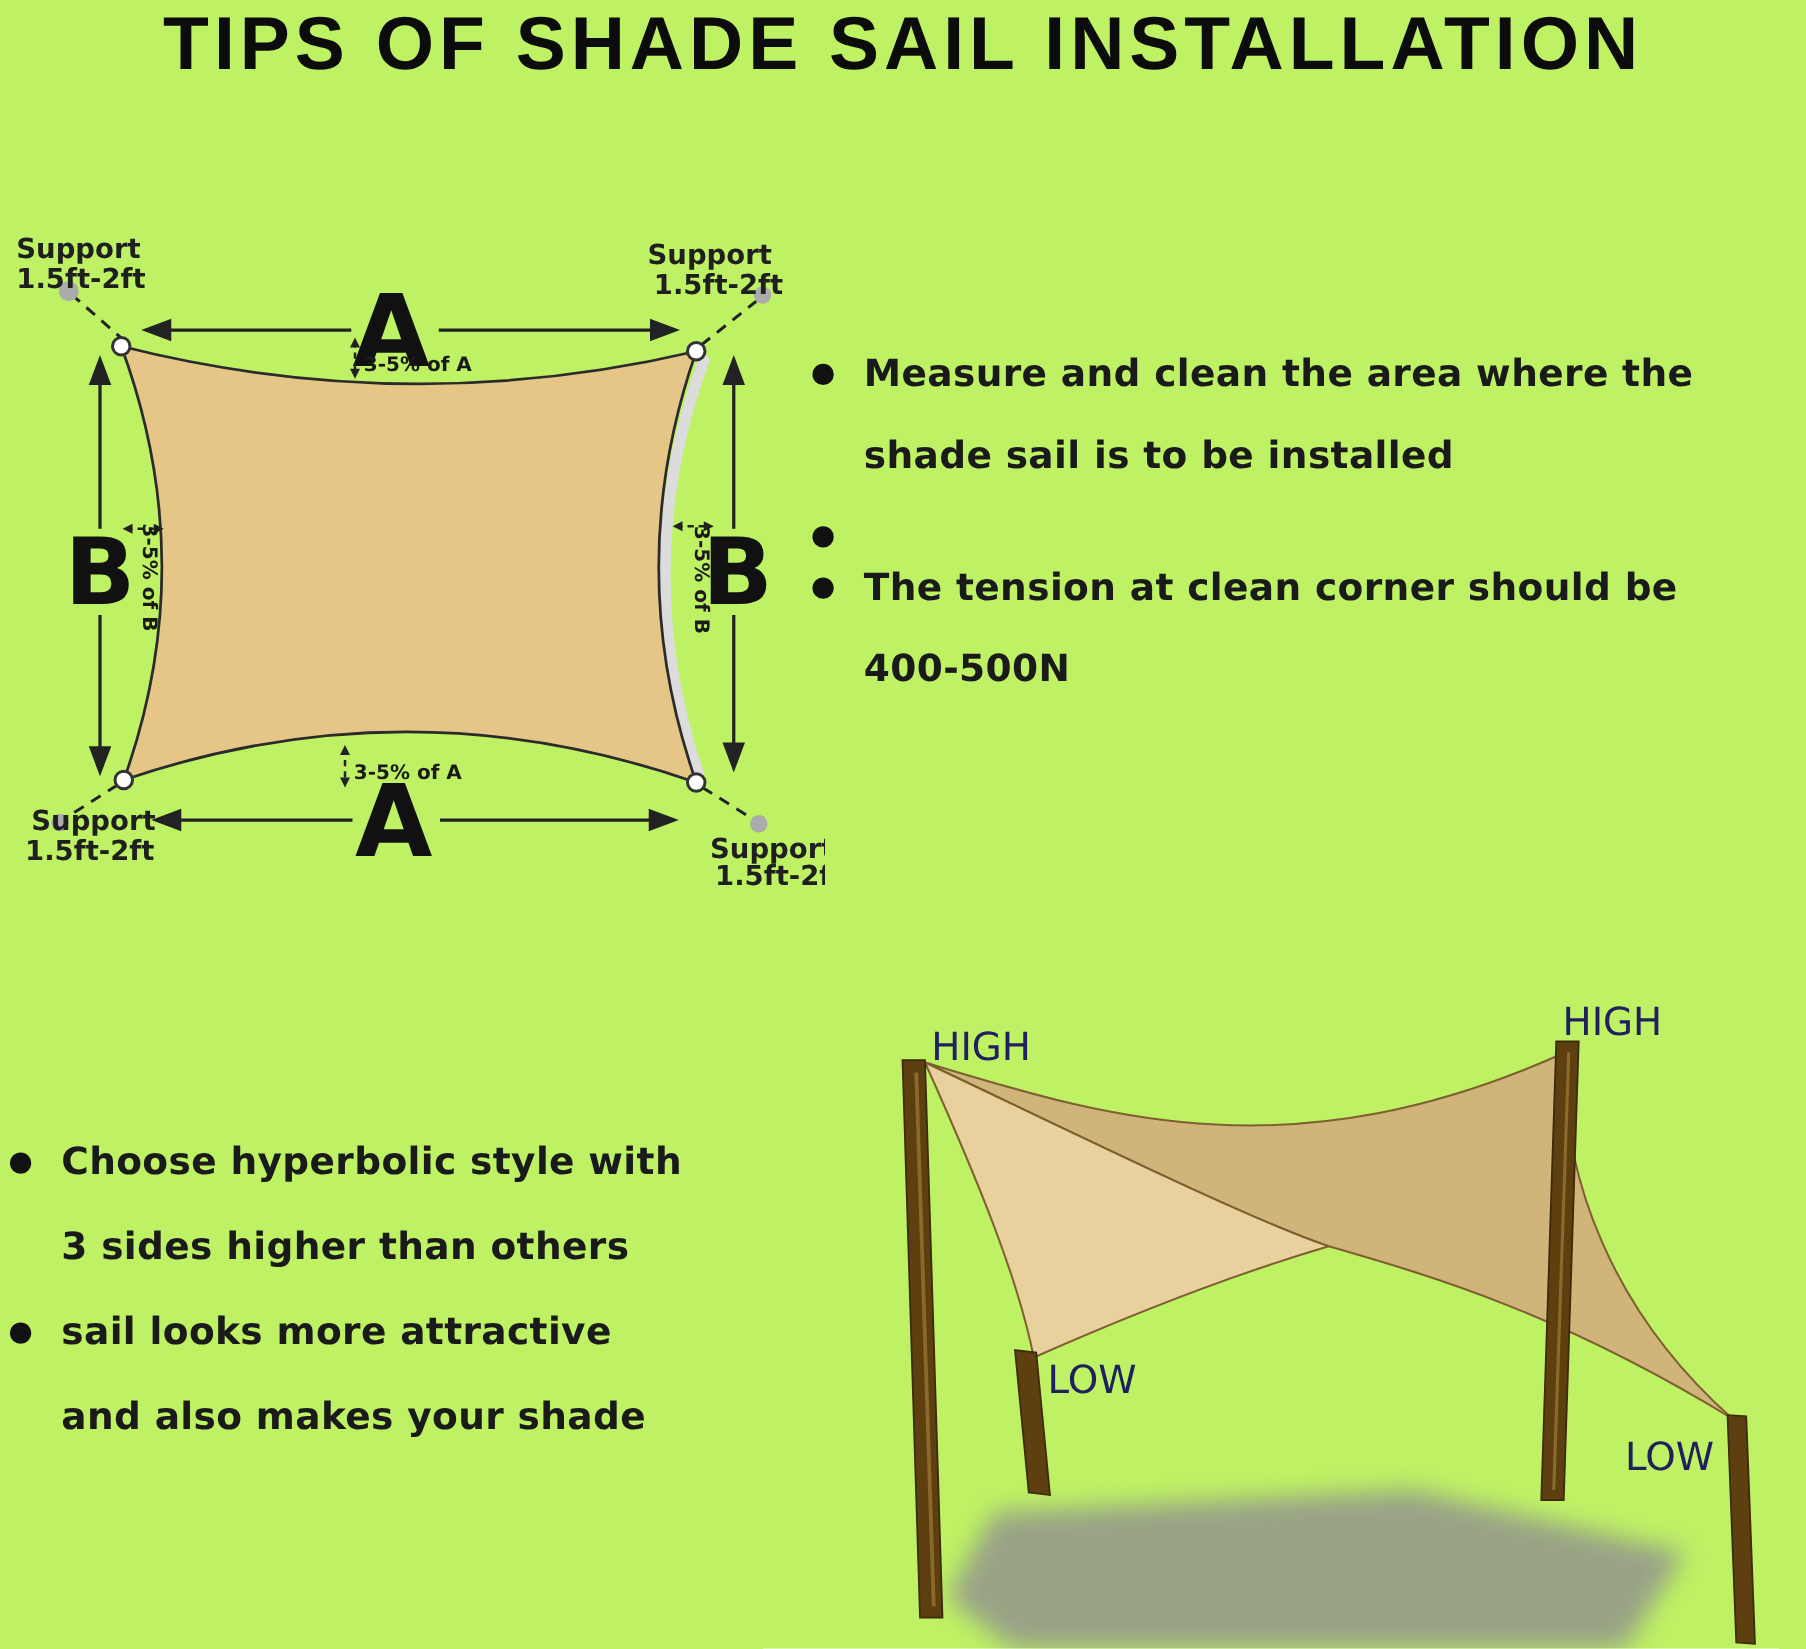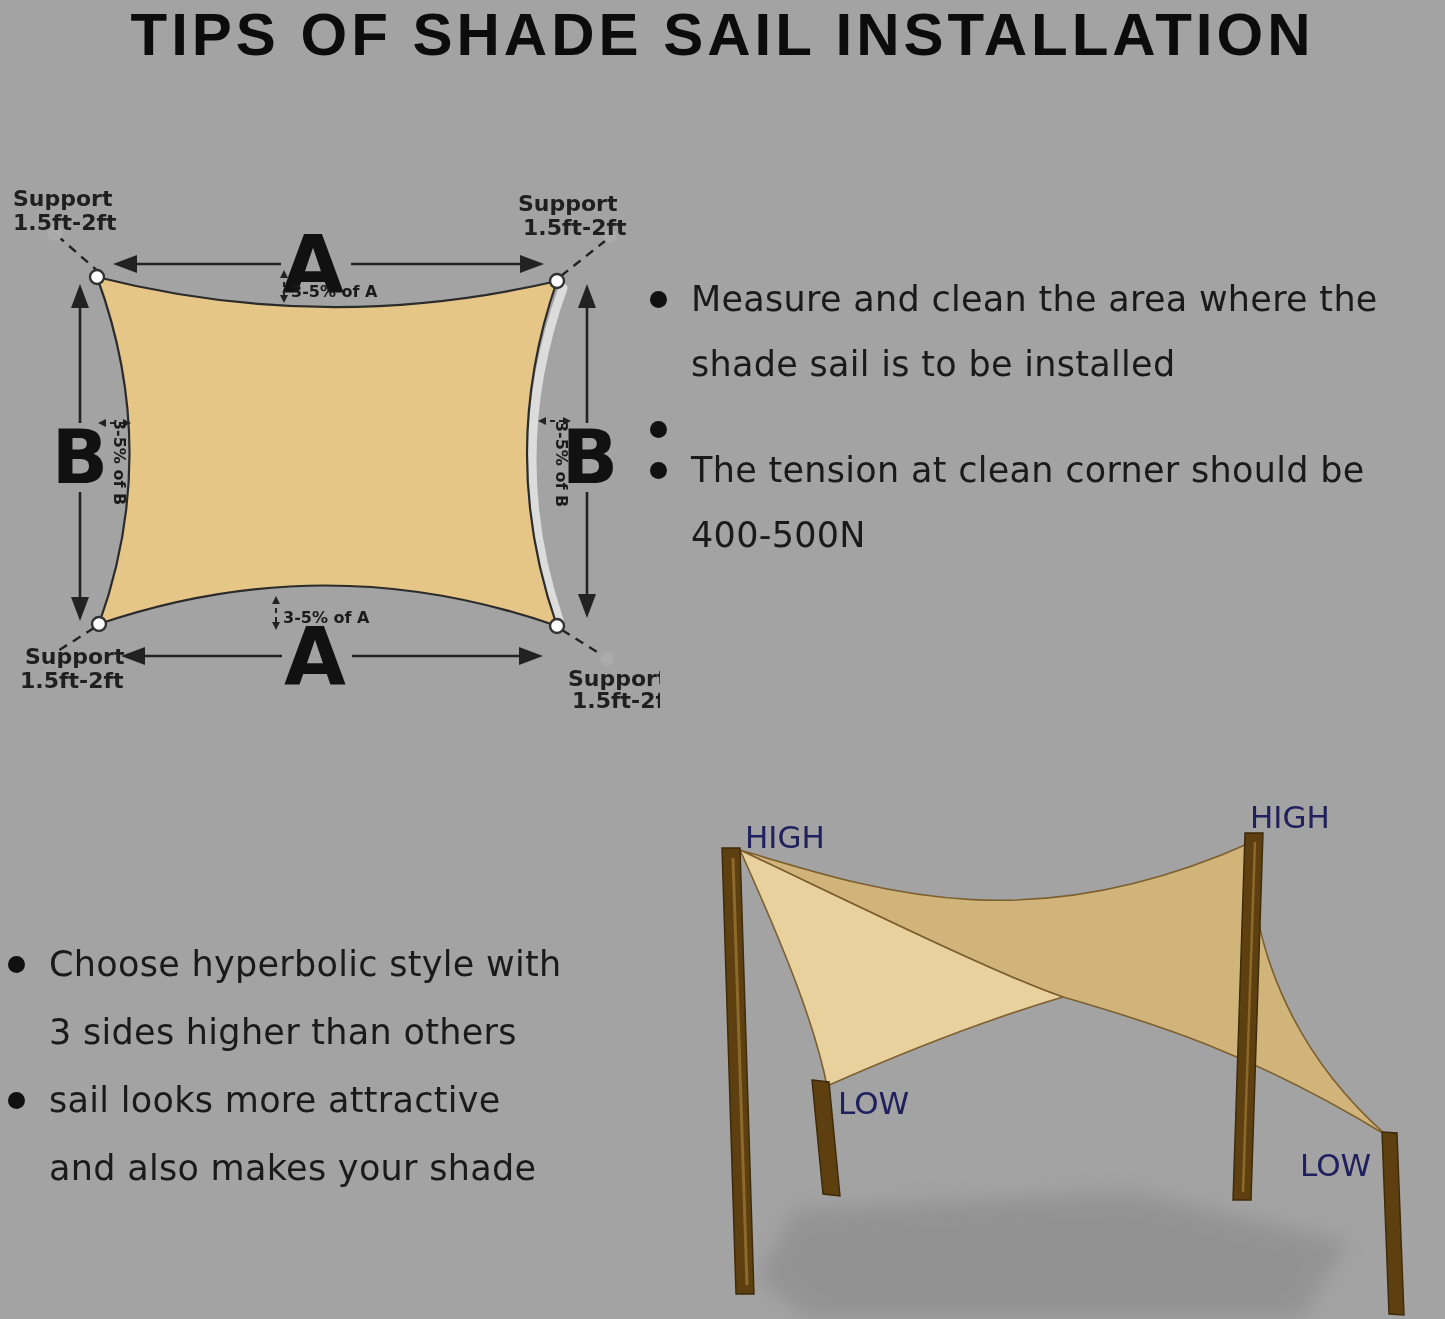--- a/index.html
+++ b/index.html
@@ -1,30 +1,30 @@
 <!DOCTYPE html>
 <html><head>
 <meta charset="utf-8">
 <style>
   html,body{margin:0;padding:0;background:#ffffff;}
-  .page{position:relative;width:1445px;height:1319px;background:#a3a3a3;overflow:hidden;
+  .page{position:relative;width:1445px;height:1319px;background:#bef264;overflow:hidden;
         font-family:"DejaVu Sans",sans-serif;color:#161616;}
   .title{position:absolute;top:0;left:0;width:1445px;text-align:center;
          font-family:"Liberation Sans",sans-serif;font-weight:bold;font-size:60px;
          letter-spacing:4px;color:#0c0c0c;white-space:nowrap;}
   .diagram{position:absolute;left:0;top:170px;}
   .illus{position:absolute;left:700px;top:780px;}
   .tips{position:absolute;}
   .tips-right{left:650px;top:267px;width:795px;}
-  .tips-left{left:8px;top:930px;width:640px;}
+  .tips-left{left:8px;top:896px;width:640px;}
   .tip-item{display:flex;align-items:flex-start;}
   .dot{width:17px;height:17px;border-radius:50%;background:#111;flex:0 0 17px;margin-right:24px;}
   .tips-right .dot{margin-top:24px;}
   .tips-left .dot{margin-top:26px;}
-  .tip-lines{font-size:35px;letter-spacing:0.3px;color:#1a1a1a;}
+  .tip-lines{font-size:30px;letter-spacing:0.3px;color:#1a1a1a;font-weight:bold;}
   .tips-right .tip-lines{line-height:65px;}
   .tips-left .tip-lines{line-height:68px;}
   .dg-big{font-family:"DejaVu Sans",sans-serif;font-weight:bold;fill:#111;}
   .dg-small{font-family:"DejaVu Sans",sans-serif;font-weight:bold;font-size:16px;fill:#1a1a1a;}
   .dg-support{font-family:"DejaVu Sans",sans-serif;font-weight:bold;font-size:22px;fill:#1f1f1f;}
   .hl-label{font-family:"DejaVu Sans",sans-serif;font-size:31px;fill:#20205e;}
 </style>
 </head>
 <body>
 

